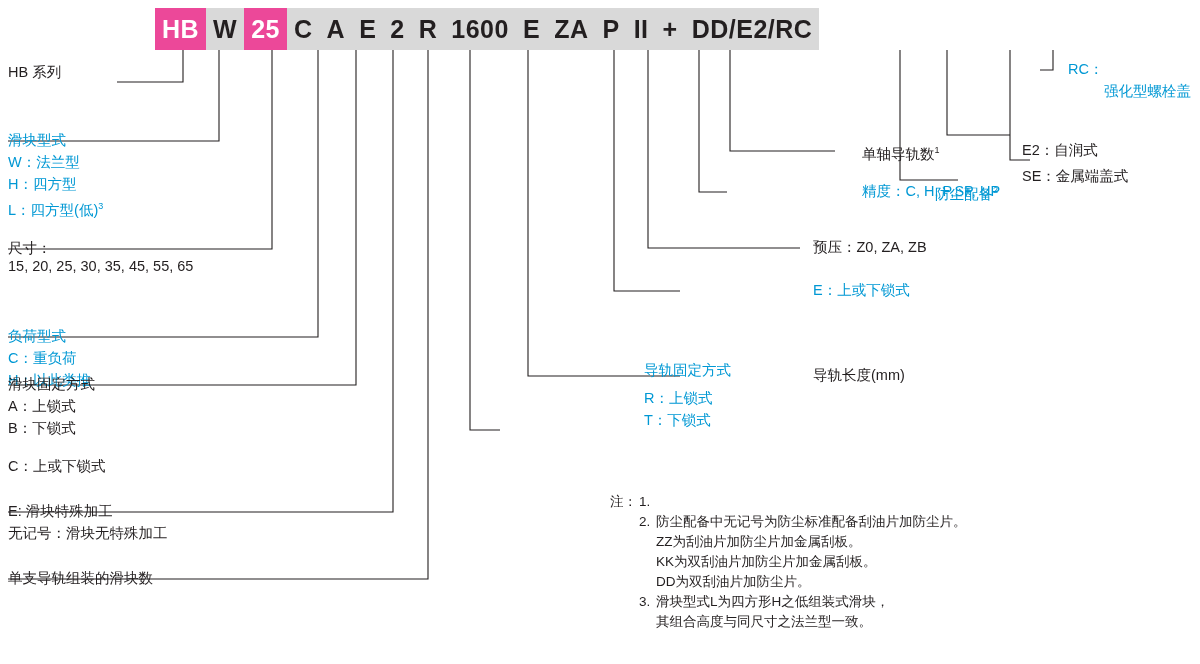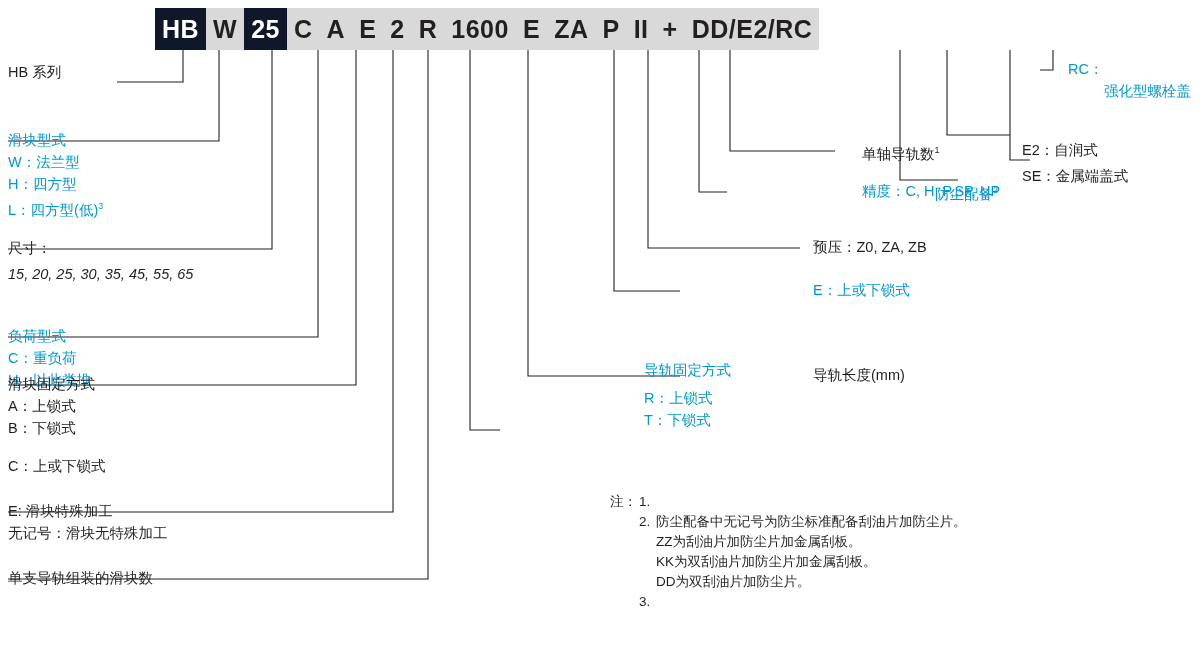--- a/index.html
+++ b/index.html
@@ -43,21 +43,21 @@
     align-items: center;
     justify-content: center;
     font-size: 25px;
     font-weight: bold;
     letter-spacing: 0.5px;
     padding: 0 7px;
     min-width: 26px;
     box-sizing: border-box;
   }
   .code-cell.dark {
-    background: #0f172a;
+    background: #ec4899;
     color: #ffffff;
   }
   .code-cell.light {
     background: #d9d9d9;
     color: #231f20;
   }
   .code-cell.plus {
     background: #d9d9d9;
     color: #231f20;
     font-weight: bold;
@@ -171,21 +171,21 @@
   </svg>
 
   <div class="lbl dark" style="left:8px; top:62px;">HB 系列</div>
 
   <div class="lbl blue" style="left:8px; top:130px;">滑块型式</div>
   <div class="lbl blue" style="left:8px; top:152px;">W：法兰型</div>
   <div class="lbl blue" style="left:8px; top:174px;">H：四方型</div>
   <div class="lbl blue" style="left:8px; top:196px;"><span>L：四方型(低)</span><sup class="mark">3</sup></div>
 
   <div class="lbl dark" style="left:8px; top:238px;">尺寸：</div>
-  <div class="lbl dark" style="left:8px; top:264px;font-style:italic;">15, 20, 25, 30, 35, 45, 55, 65</div>
+  <div class="lbl dark" style="left:8px; top:256px;">15, 20, 25, 30, 35, 45, 55, 65</div>
 
   <div class="lbl blue" style="left:8px; top:326px;">负荷型式</div>
   <div class="lbl blue" style="left:8px; top:348px;">C：重负荷</div>
   <div class="lbl blue" style="left:8px; top:370px;">H：以此类推</div>
 
   <div class="lbl dark" style="left:8px; top:374px;">滑块固定方式</div>
   <div class="lbl dark" style="left:8px; top:396px;">A：上锁式</div>
   <div class="lbl dark" style="left:8px; top:418px;">B：下锁式</div>
   <div class="lbl dark" style="left:8px; top:456px;">C：上或下锁式</div>
 
@@ -225,18 +225,20 @@
         </li>
         <li class="note-item">
           <span class="note-num">2.</span>
           <span class="note-text">防尘配备中无记号为防尘标准配备刮油片加防尘片。
 ZZ为刮油片加防尘片加金属刮板。
 KK为双刮油片加防尘片加金属刮板。
 DD为双刮油片加防尘片。</span>
         </li>
         <li class="note-item">
           <span class="note-num">3.</span>
+          <span class="note-text">滑块型式L为四方形H之低组装式滑块，
+其组合高度与同尺寸之法兰型一致。</span>
         </li>
       </ul>
     </div>
   </div>
 
 </div>
 
 </body></html>

